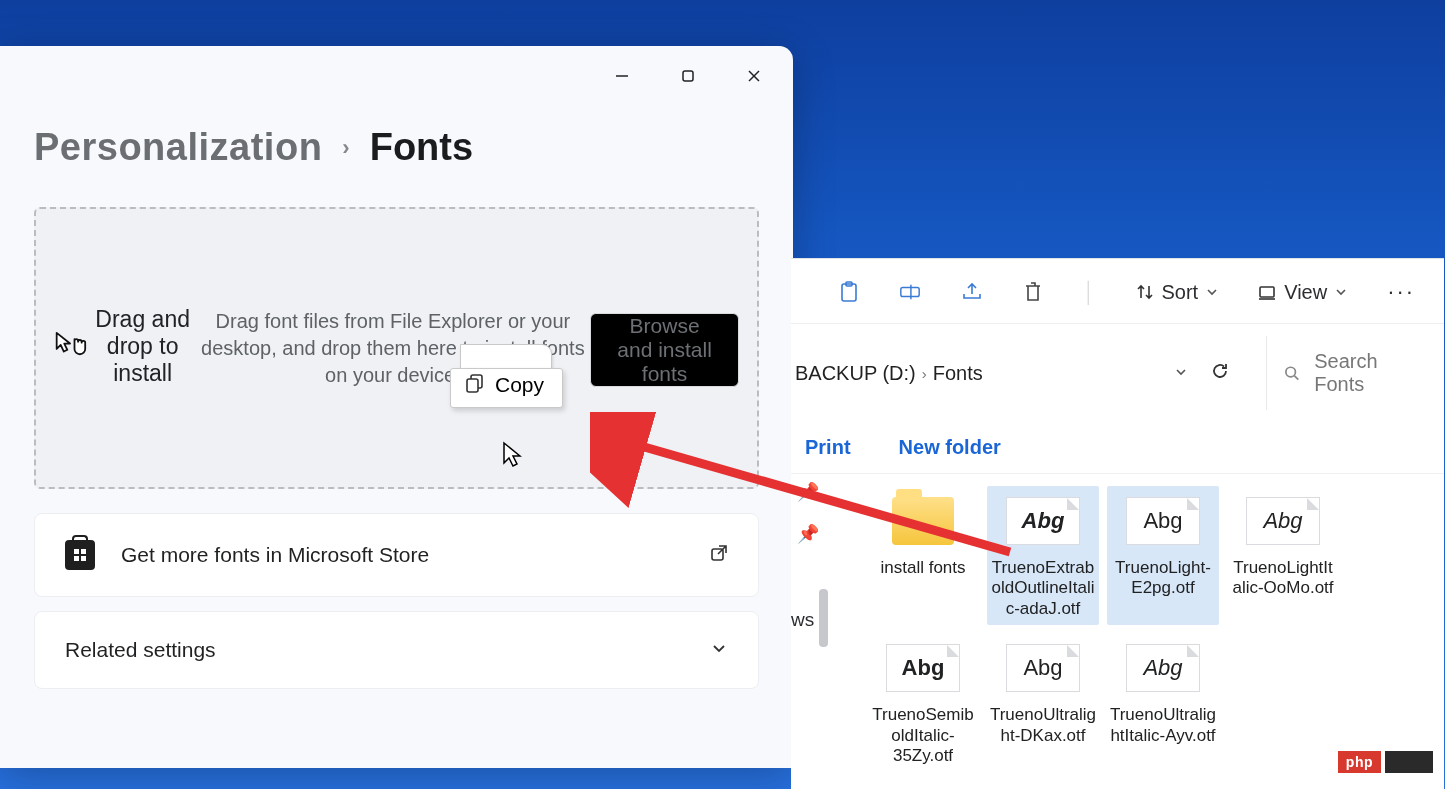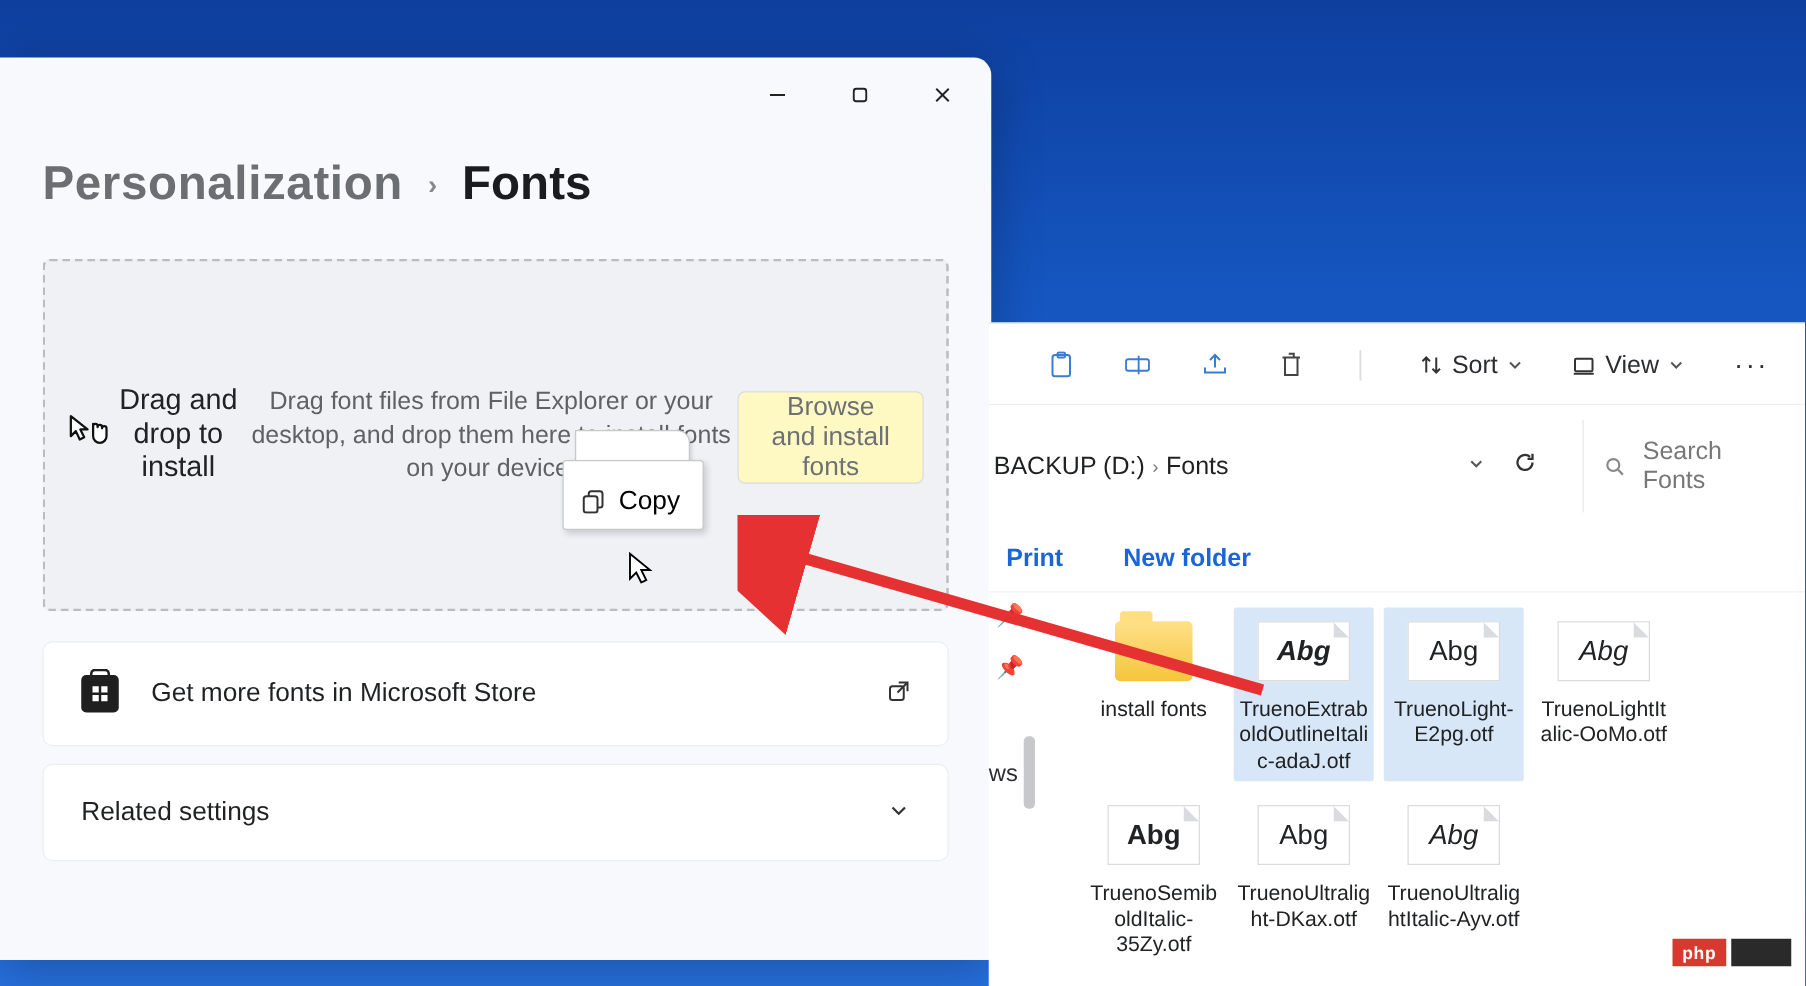--- a/index.html
+++ b/index.html
@@ -12,36 +12,36 @@
 
 .breadcrumb { display:flex; align-items:center; gap:20px; padding:28px 34px 6px; }
 .breadcrumb .bc-text { font-size:38px; color:#6b6f73; font-weight:600; letter-spacing:.5px; }
 .breadcrumb .chev { color:#888; font-size:22px; font-weight:600; }
 .breadcrumb .bc-current { font-size:38px; color:#1b1c1d; font-weight:700; }
 
 .dropzone { margin:32px 34px 0; height:282px; border:2px dashed #b9bcc0; border-radius:6px; background:#eff1f4; display:flex; align-items:center; justify-content:center; padding:18px; text-align:center; position:relative; }
 .drag-icon { width:80px; height:58px; margin-bottom:8px; }
 .drop-title { font-size:23px; color:#202224; font-weight:400; margin-bottom:4px; }
 .drop-sub { font-size:20px; color:#5e6266; line-height:1.35; max-width:640px; }
-.browse-btn { margin-top:4px; padding:0 24px; font-size:21px; color:#6d7074; background:#fef9c3; border:1px solid #d9dbde; border-radius:6px; }
+.browse-btn { margin-top:4px; padding:0 24px; font-size:21px; color:#6d7074; background:#000000; border:1px solid #d9dbde; border-radius:6px; }
 
 .scrollbar-stub { position:absolute; right:-9px; top:226px; width:5px; height:74px; background:#9a9da1; border-radius:3px; }
 
 .card { margin:24px 34px 0; background:#fff; border:1px solid #eceef1; border-radius:8px; padding:26px 30px; display:flex; align-items:center; gap:26px; font-size:21px; color:#1f2123; }
 .store-icon { width:30px; height:30px; background:#1f1f1f; border-radius:4px; display:flex; align-items:center; justify-content:center; color:#fff; font-size:14px; position:relative; }
 .store-icon::before { content:""; position:absolute; top:-5px; left:50%; transform:translateX(-50%); width:12px; height:6px; border:2px solid #1f1f1f; border-bottom:none; border-radius:4px 4px 0 0; }
 .ext-icon { margin-left:auto; font-size:18px; color:#444; }
 
 .settings-row { margin:14px 34px 0; background:#fff; border:1px solid #eceef1; border-radius:8px; padding:26px 30px; display:flex; align-items:center; font-size:21px; color:#1f2123; }
 .settings-row .chev-down { margin-left:auto; font-size:18px; }
 
 
 .drag-tip { position:absolute; left:450px; top:344px; }
 .tip-stk { position:absolute; left:10px; top:0; width:92px; height:44px; background:#fff; border:1px solid #c9c9c9; border-radius:0 10px 0 0; box-shadow:1px 2px 3px rgba(0,0,0,.12); }
-.tip-box { position:relative; top:24px; background:#fff; border:1px solid #c9c9c9; border-radius:3px; padding:20px 18px 10px 14px; display:flex; align-items:center; gap:10px; font-size:21px; box-shadow:2px 3px 5px rgba(0,0,0,.15); }
+.tip-box { position:relative; top:24px; background:#fff; border:1px solid #c9c9c9; border-radius:3px; padding:4px 18px 10px 14px; display:flex; align-items:flex-start; gap:10px; font-size:21px; box-shadow:2px 3px 5px rgba(0,0,0,.15); }
 .cursor { position:absolute; left:502px; top:441px; font-size:22px; color:#000; pointer-events:none; }
 
 
 .explorer { position:absolute; left:791px; top:258px; width:653px; height:531px; background:#fff; border-top:1px solid #e1e3e6; }
 .explorer .toolbar { display:flex; align-items:center; gap:40px; padding:20px 40px 18px 48px; font-size:20px; color:#2b2d30; border-bottom:1px solid #eceef0; }
 .explorer .tb-ic { width:22px; height:22px; display:inline-flex; align-items:center; justify-content:center; font-size:20px; }
 .tb-group { display:flex; align-items:center; gap:8px; }
 .tb-dots { margin-left:auto; font-size:22px; letter-spacing:2px; }
 
 .addr-row { display:flex; align-items:center; gap:0; padding:12px 0 12px 4px; }

